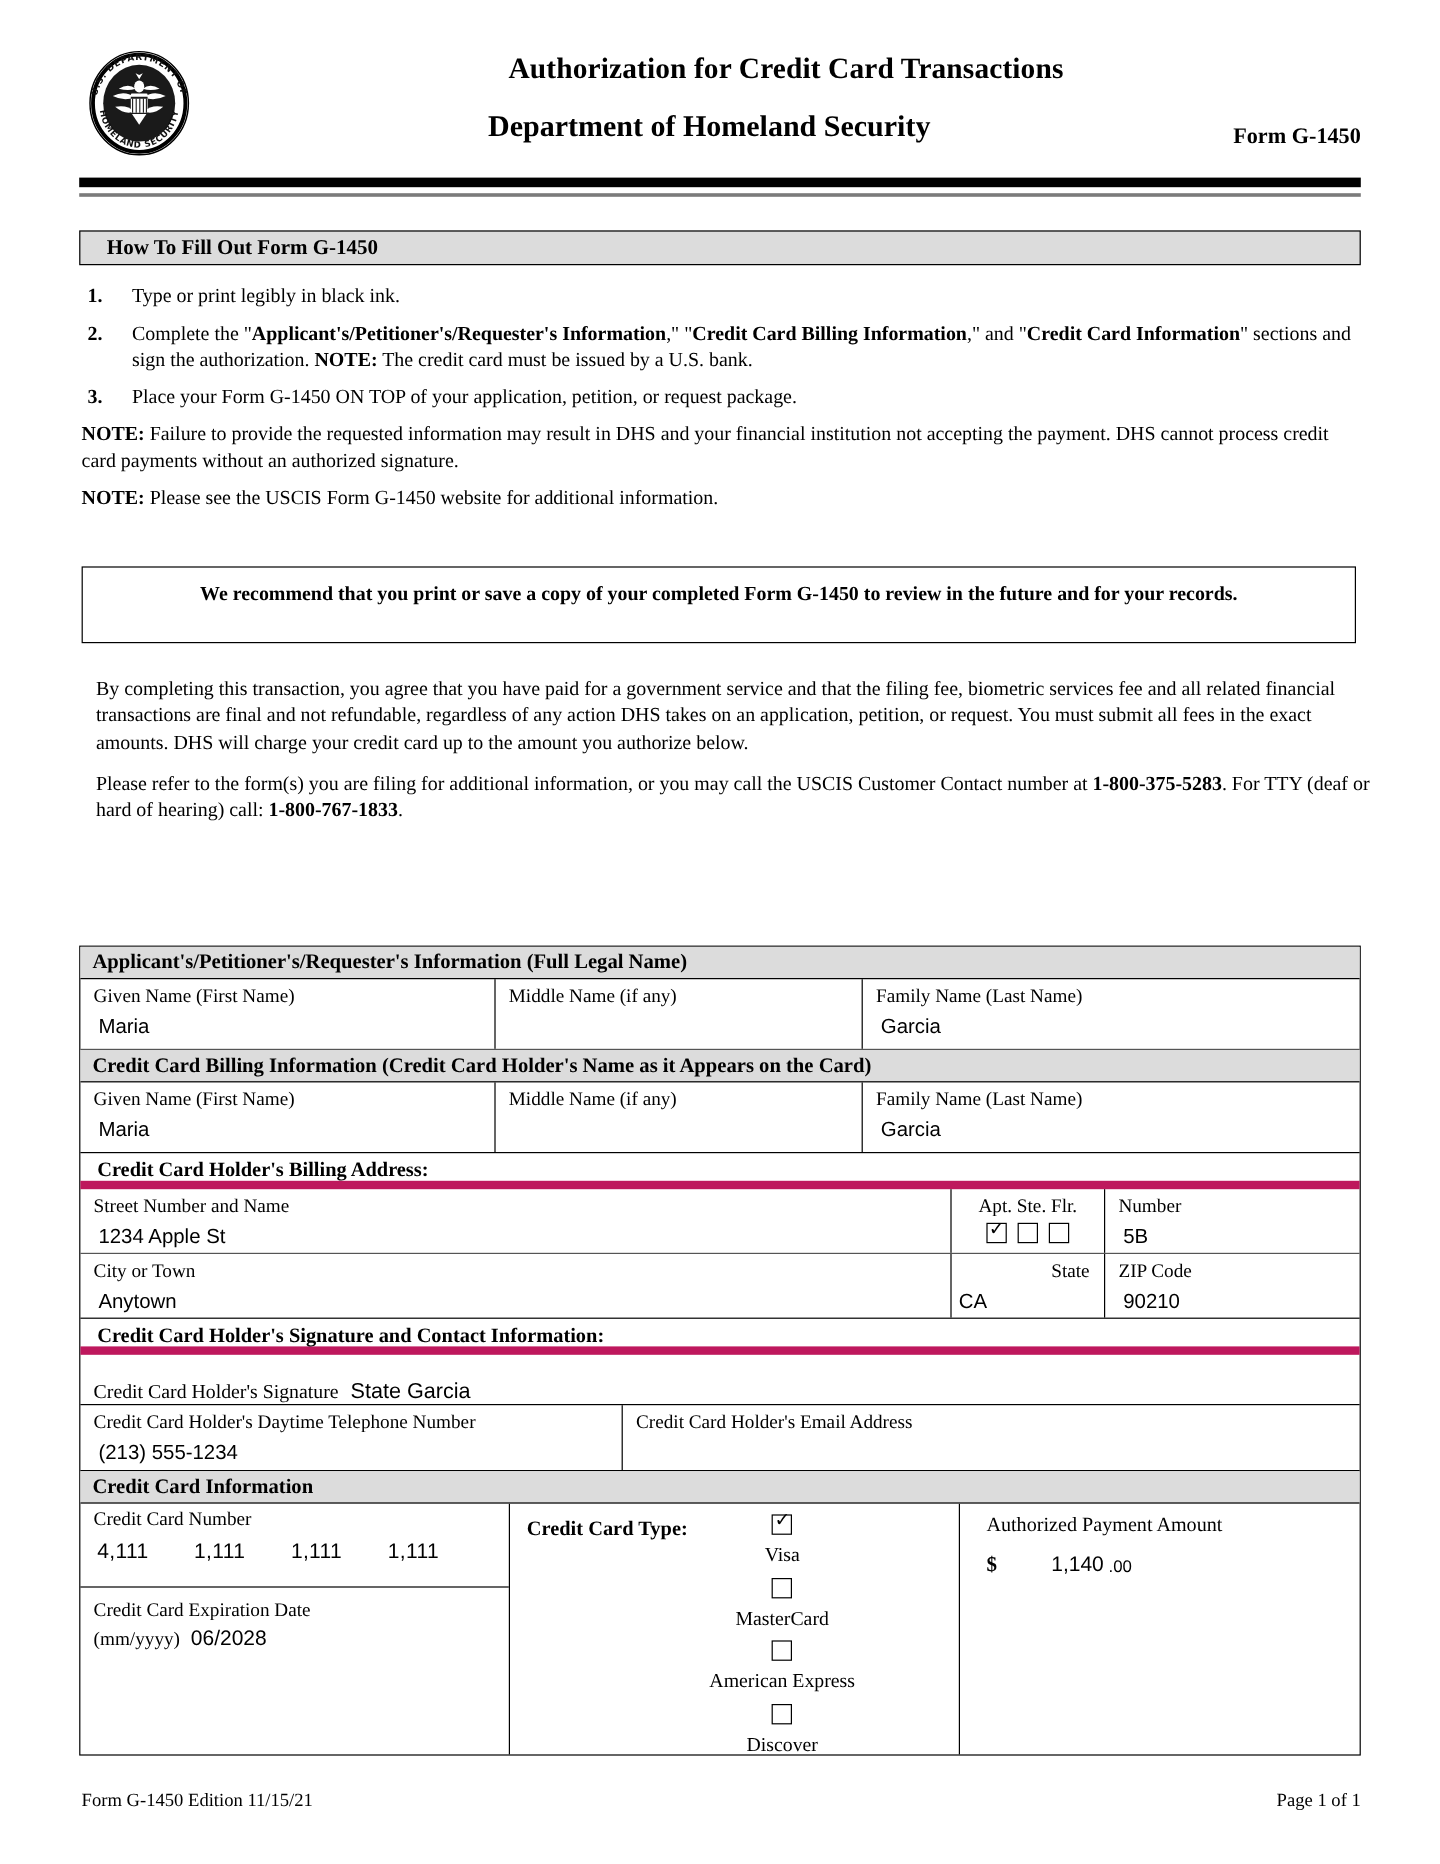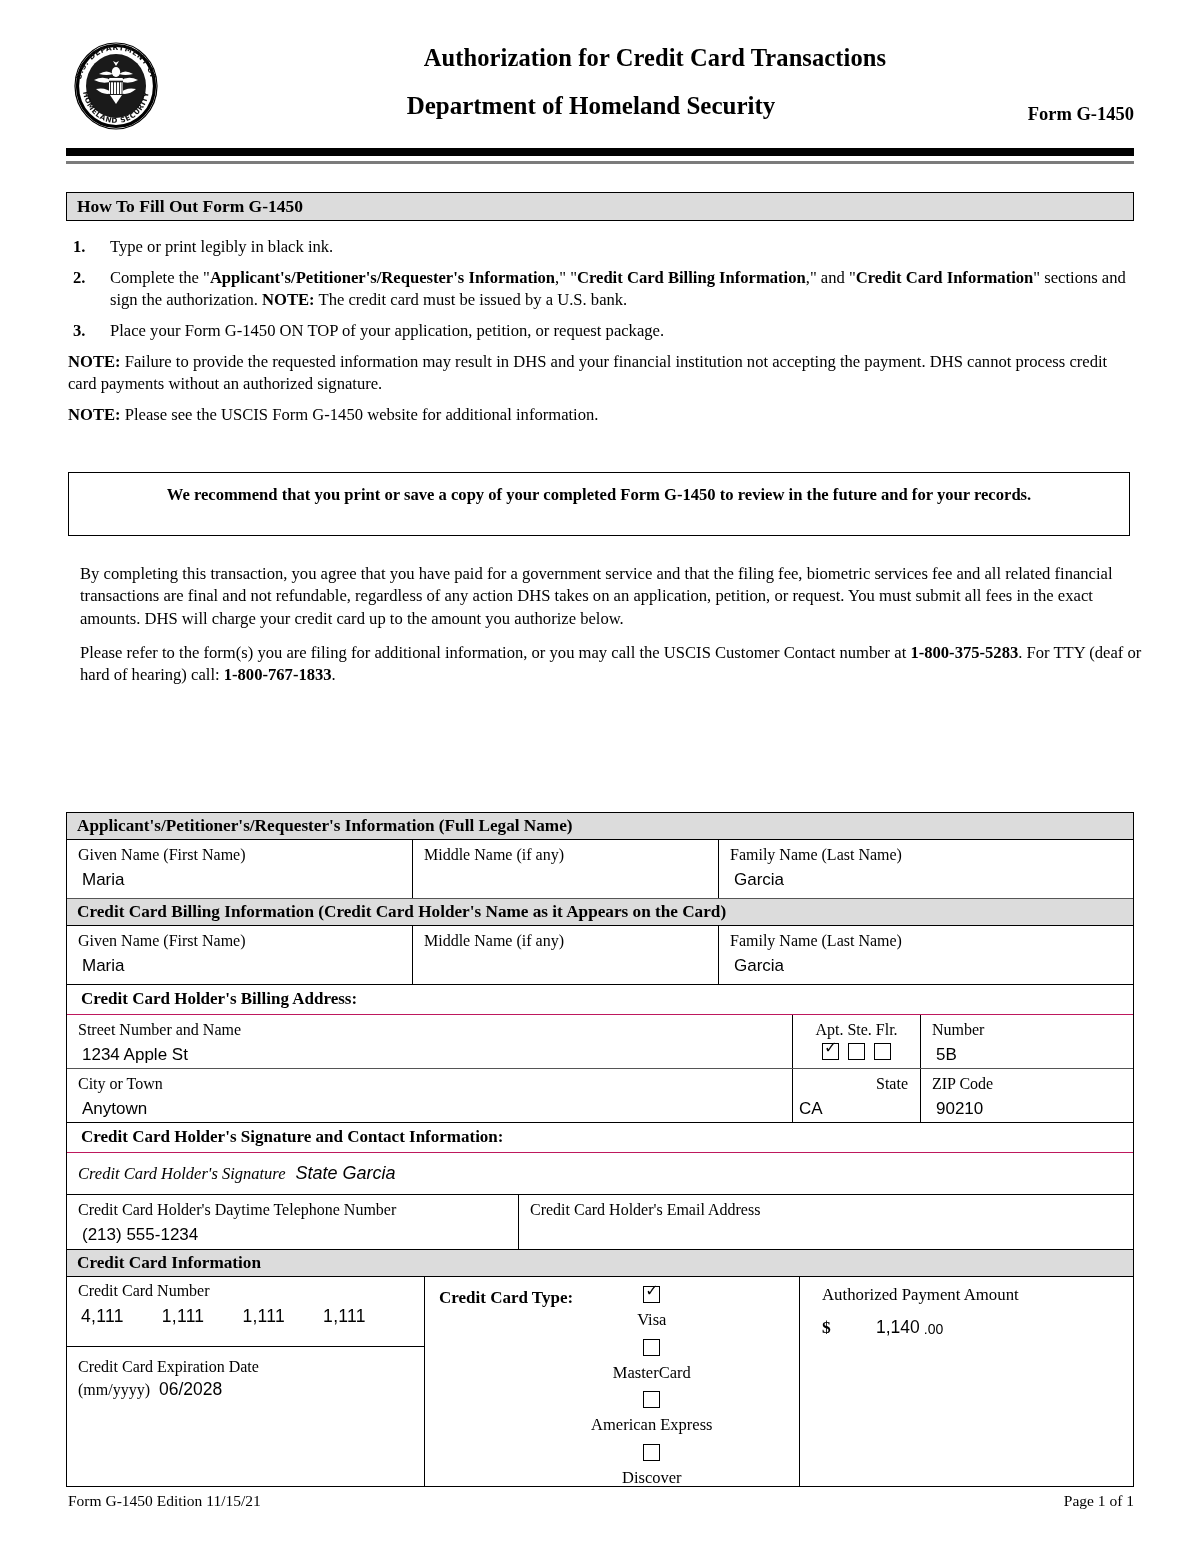--- a/index.html
+++ b/index.html
@@ -97,21 +97,21 @@
     left: 66px;
     top: 192px;
     width: 1068px;
     height: 29px;
     background: #dcdcdc;
     border: 1px solid #000;
     box-sizing: border-box;
   }
   .howto-bar span {
     display: block;
-    padding: 3px 0 0 10px;
+    padding: 3px 0 0 22px;
     font-size: 17.5px;
     font-weight: bold;
   }
 
   
   .instructions {
     position: absolute;
     left: 68px;
     top: 236px;
     width: 1066px;
@@ -164,21 +164,21 @@
     width: 1062px;
     font-size: 16.6px;
     line-height: 1.345;
   }
   .body-paras p { margin: 0 0 12px 0; }
 
   
   .form-table {
     position: absolute;
     left: 66px;
-    top: 812px;
+    top: 788px;
     width: 1068px;
     box-sizing: border-box;
     border: 1px solid #000;
   }
   .row { position: relative; box-sizing: border-box; display: flex; }
   .sec-head {
     background: #dcdcdc;
     border-bottom: 1.5px solid #000;
     height: 27px;
   }
@@ -210,21 +210,21 @@
   .bdr-b { border-bottom: 1px solid #000; }
   .bdr-b-thick { border-bottom: 1.5px solid #555; }
 
   .names-row { height: 59px; }
   .names-row .c1 { width: 346px; }
   .names-row .c2 { width: 306px; }
   .names-row .c3 { flex: 1; }
 
   .subhead {
     height: 30px;
-    border-bottom: 1px solid #be185d;
+    border-bottom: 7px solid #be185d;
   }
   .subhead span {
     padding: 4px 0 0 14px;
     font-size: 17px;
     font-weight: bold;
     display: block;
   }
 
   .street-row { height: 54px; }
   .street-row .c1 { width: 726px; }
@@ -263,22 +263,21 @@
     top: -4px;
     font-size: 16px;
     font-weight: bold;
     font-family: "DejaVu Sans", sans-serif;
     line-height: 1;
   }
 
   .sig-label-row {
     height: 42px;
     border-bottom: 1px solid #000;
-    align-items: center;
-    font-style: italic;
+    align-items: flex-end;
   }
   .sig-label-row .sigline {
     padding-left: 11px;
     font-size: 16.5px;
     display: flex;
     align-items: baseline;
     gap: 10px;
   }
   .sig-label-row .sigval {
     font-family: "Liberation Sans", "DejaVu Sans", sans-serif;

